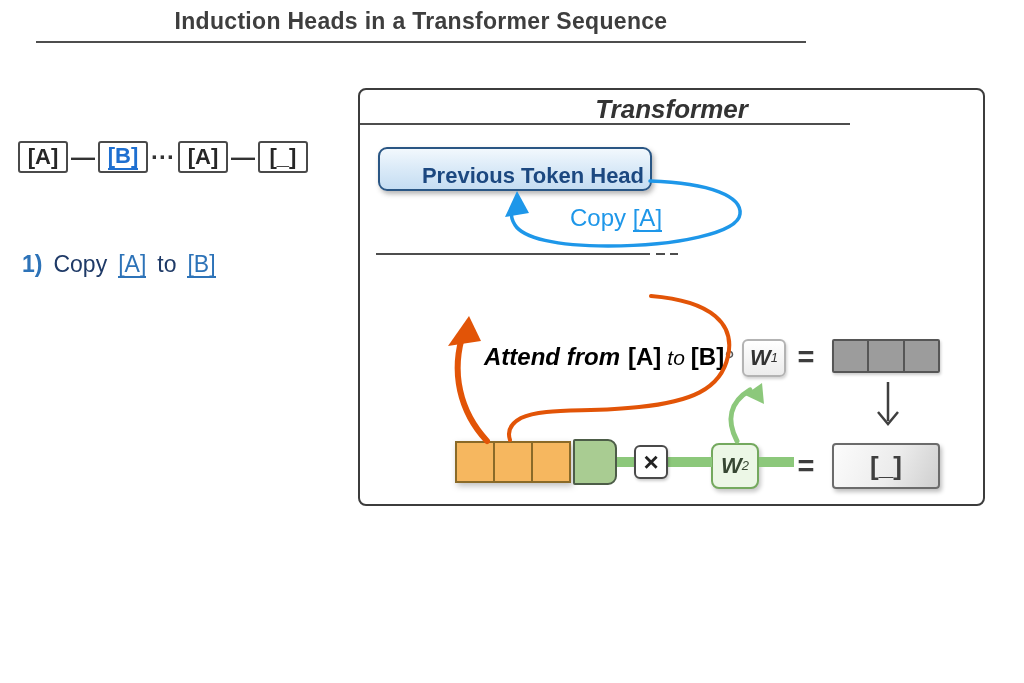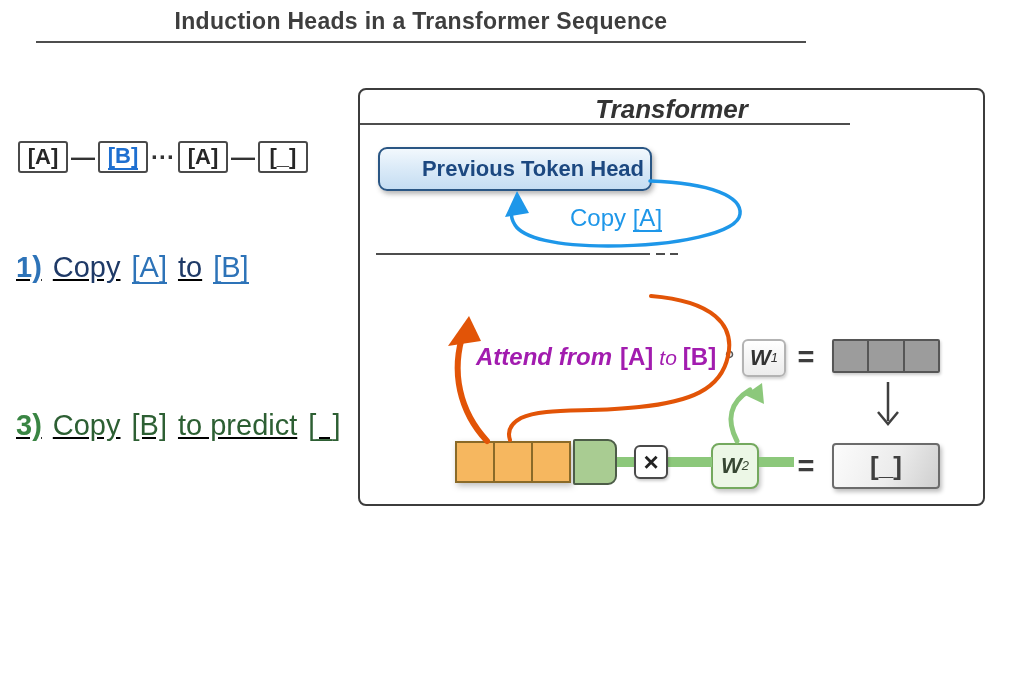--- a/index.html
+++ b/index.html
@@ -12,52 +12,52 @@
 
   
   .sequence { position: absolute; left: 18px; top: 141px; display: inline-flex; align-items: center; }
   .tok { display: inline-flex; align-items: center; justify-content: center; min-width: 50px; height: 32px;
          border: 2px solid #4a4a4a; border-radius: 3px; background: #fff;
          font-size: 22px; font-weight: 700; color: #262626; box-sizing: border-box; padding: 0 4px; }
   .sep { font-size: 24px; font-weight: 700; color: #333; margin: 0 3px; line-height: 32px; }
   .tok-b-label { color: #1e6fd0; border-bottom: 2px solid #1e6fd0; line-height: 1.05; }
 
   
-  .step { position: absolute; left: 16px; font-size: 29px; white-space: nowrap; text-decoration: underline; }
+  .step { position: absolute; left: 22px; font-size: 23px; white-space: nowrap; }
   .step > span { margin-right: 11px; }
   .step .num { font-weight: 700; }
   .u { border-bottom: 2px solid currentColor; line-height: 1.05; display: inline-block; }
   .step1 .num, .step1 .tokl { color: #2d73b8; }
   .step1 .txt { color: #1f3a67; }
   .step2 .num, .step2 .txt, .step2 .tokl { color: #d8570a; }
   .step3 .num { color: #398543; }
   .step3 .txt, .step3 .tokl { color: #2d5f33; }
 
   
   .panel { position: absolute; left: 358px; top: 88px; width: 627px; height: 418px;
            border: 2px solid #3c3c3c; border-radius: 8px; background: #fff; box-sizing: border-box; }
   .panel-title { position: absolute; left: 0; top: 4px; width: 100%; text-align: center;
                  font-size: 26px; font-style: italic; font-weight: 600; color: #333; }
   .panel-title-underline { position: absolute; left: 0; top: 33px; width: 490px; height: 2px; background: #4e4e4e; }
 
-  .head-box { position: absolute; display: flex; align-items: center; justify-content: center;
+  .head-box { position: absolute; display: flex; align-items: flex-end; justify-content: center;
               width: 274px; height: 44px; border-radius: 9px; box-sizing: border-box;
               box-shadow: 2px 3px 5px rgba(90,90,90,0.45); font-size: 22px; font-weight: 700; padding-left: 36px; }
   .prev-head { left: 18px; top: 57px; border: 2px solid #2a5684; color: #1c4880;
                background: linear-gradient(180deg, #f2f8fd 0%, #dcebf8 45%, #c5ddf2 100%); }
   .induction-head { left: 18px; top: 180px; border: 2px solid #c95f1e; color: #a04b0c;
                background: linear-gradient(180deg, #fdf2e3 0%, #fbd9ab 55%, #f5bf82 100%); }
 
   .copy-label { position: absolute; left: 210px; top: 114px; font-size: 24px; color: #1e97e9; white-space: nowrap; }
   .copy-label .u { border-bottom-width: 2px; }
 
   .divider { position: absolute; left: 16px; top: 163px; width: 274px; height: 2px; background: #4d4d4d; }
   .divider-dash { position: absolute; top: 163px; height: 2px; background: #4d4d4d; }
 
-  .attend-label { position: absolute; left: 116px; top: 253px; font-size: 24px; color: #a21caf; white-space: nowrap; }
+  .attend-label { position: absolute; left: 124px; top: 253px; font-size: 24px; color: #000000; white-space: nowrap; }
   .attend-label .lead { font-style: italic; font-weight: 700; margin-right: 8px; }
   .attend-label .tk { font-weight: 700; }
   .attend-label .mid { font-style: italic; font-size: 21px; margin: 0 6px; }
 
   .compose-op { position: absolute; left: 362px; top: 250px; font-size: 24px; color: #555; }
 
   .wbox { position: absolute; display: flex; align-items: center; justify-content: center;
           box-sizing: border-box; font-size: 22px; color: #333; }
   .wbox i { font-style: italic; font-weight: 600; }
   .wbox sub { font-size: 13px; font-style: italic; line-height: 0; }
@@ -117,23 +117,20 @@
       </span>
     <span class="sep">···</span>
     <span class="tok">[A]</span>
     <span class="sep">—</span>
     <span class="tok">[_]</span>
   </div>
 
   <div class="step step1" style="top:251px">
     <span class="num">1)</span><span class="txt">Copy</span><span class="tokl u">[A]</span><span class="txt">to</span><span class="tokl u">[B]</span>
   </div>
-  <div class="step step3" style="top:409px">
-    <span class="num">3)</span><span class="txt">Copy</span><span class="tokl">[B]</span><span class="txt">to predict</span><span class="tokl">[_]</span>
-  </div>
 
   <div class="panel">
     <div class="panel-title">Transformer</div>
     <div class="panel-title-underline"></div>
 
     <div class="head-box prev-head">
       <span>Previous Token Head</span>
     </div>
 
     <div class="copy-label">

